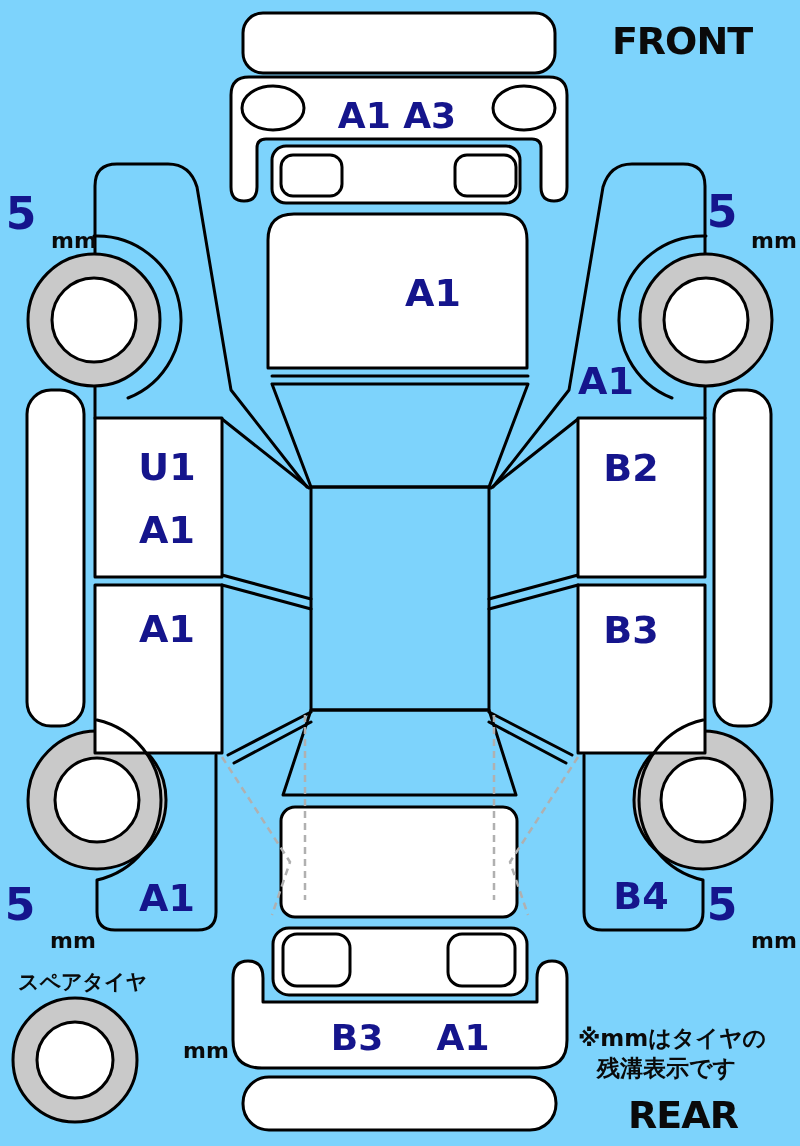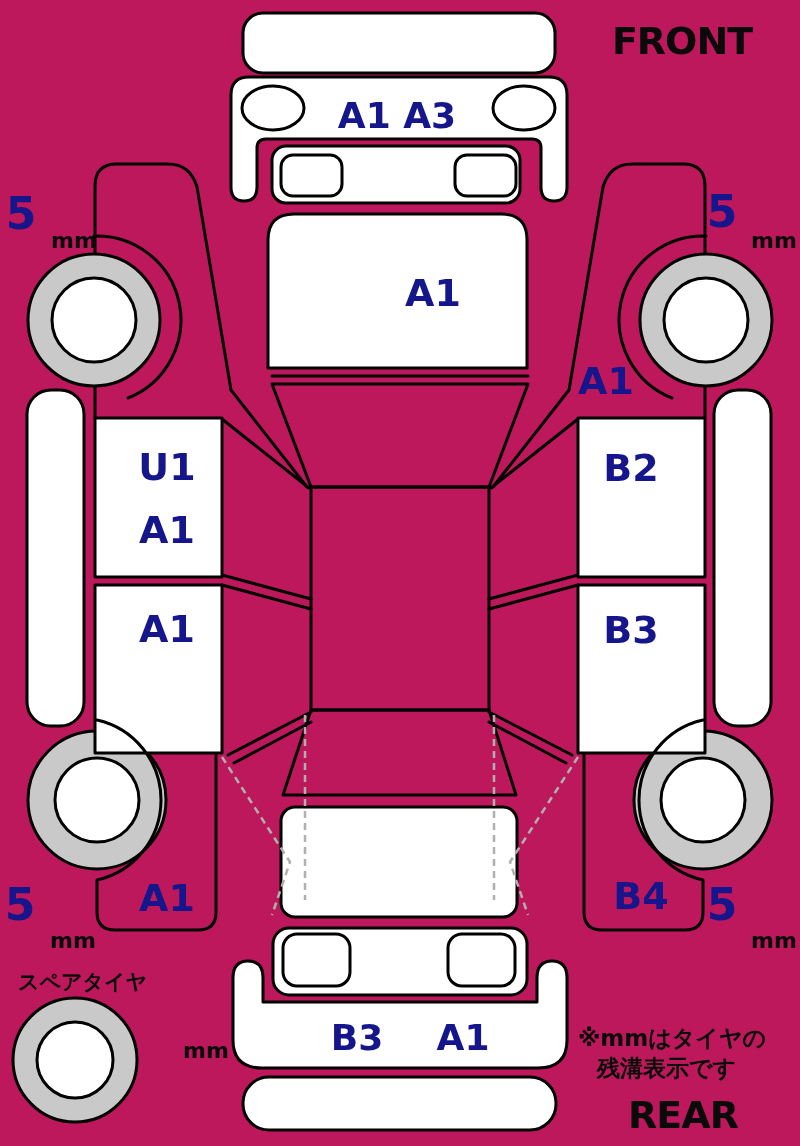--- a/index.html
+++ b/index.html
@@ -1,16 +1,16 @@
 <!DOCTYPE html>
 <html><head>
 <meta charset="utf-8">
 <style>
   html,body{margin:0;padding:0;background:#ffffff;}
-  .stage{width:800px;height:1146px;position:relative;background:#be185d;overflow:hidden;}
+  .stage{width:800px;height:1146px;position:relative;background:#7dd3fc;overflow:hidden;}
   svg{display:block;}
   .ln{fill:none;stroke:#000;stroke-width:3;stroke-linejoin:round;stroke-linecap:round;}
   .ln-f{fill:#fff;stroke:#000;stroke-width:3;stroke-linejoin:round;}
   .dash{fill:none;stroke:#b0b0b0;stroke-width:2.5;stroke-dasharray:7 5;}
   .tire-outer{fill:#c9c9c9;stroke:#000;stroke-width:3;}
   .tire-inner{fill:#fff;stroke:#000;stroke-width:3;}
   text{font-family:"DejaVu Sans",sans-serif;}
   .t-blue{fill:#15158c;font-weight:bold;}
   .t-black{fill:#0a0a0a;font-weight:bold;}
   .lbl{font-size:38px;}

